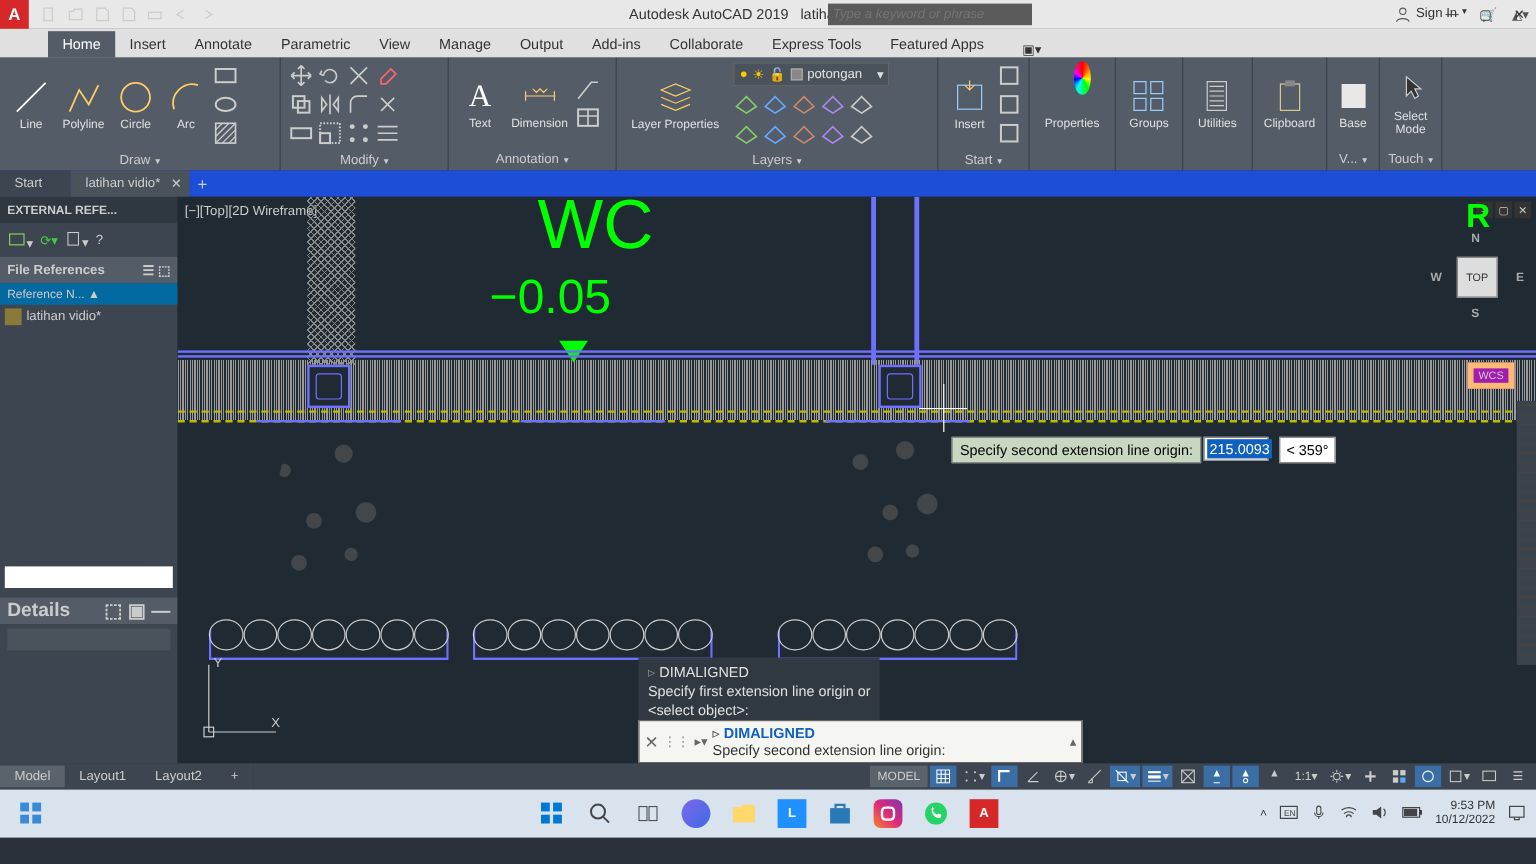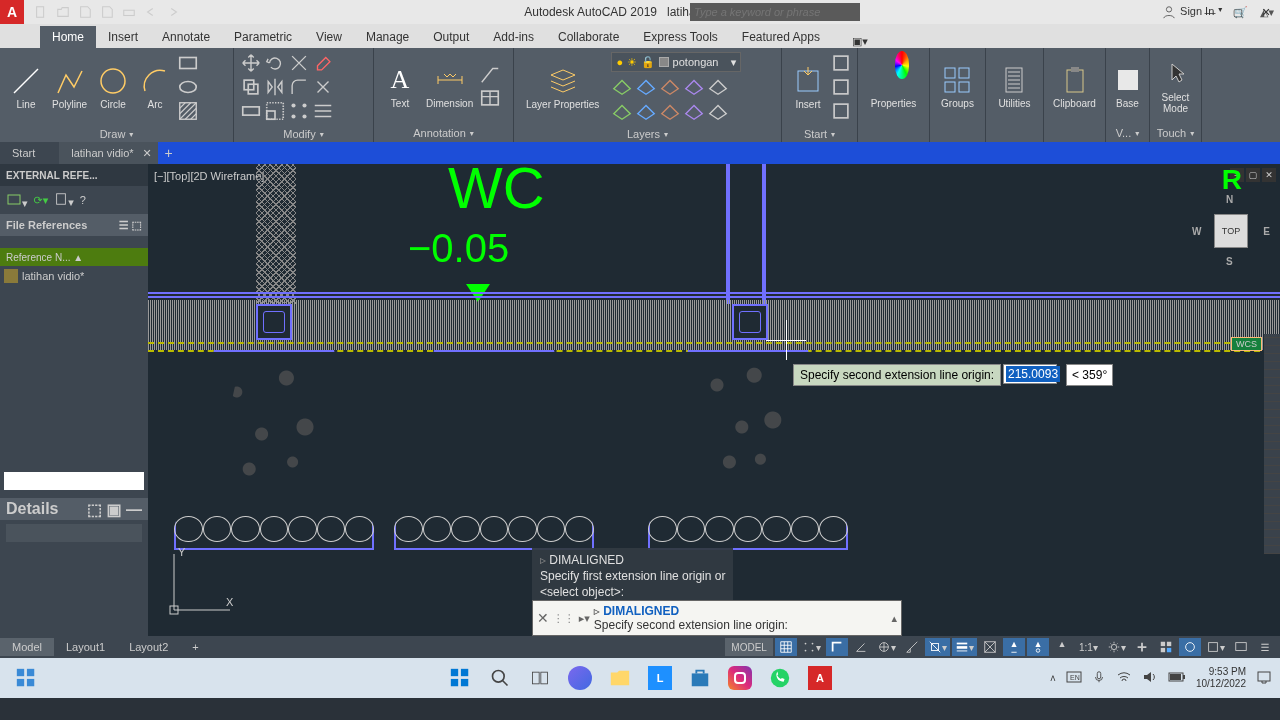--- a/index.html
+++ b/index.html
@@ -44,21 +44,21 @@
     .doc-add { width:22px; display:flex; align-items:center; justify-content:center; cursor:pointer; font-size:14px; }
     
     
     .main { display:flex; height:472px; }
     
     
     .side { width:148px; background:#3d4650; display:flex; flex-direction:column; }
     .side-title { height:22px; background:#2f3841; display:flex; align-items:center; padding:0 6px; font-size:10px; font-weight:bold; }
     .side-toolbar { height:28px; display:flex; align-items:center; gap:6px; padding:0 6px; background:#3d4650; }
     .side-header { height:22px; background:#545d67; display:flex; align-items:center; padding:0 6px; font-size:11px; font-weight:bold; justify-content:space-between; }
-    .side-colhead { height:18px; background:#4d7c0f; display:flex; align-items:center; padding:0 6px; font-size:10px;margin-top:12px; }
+    .side-colhead { height:18px; background:#0369a1; display:flex; align-items:center; padding:0 6px; font-size:10px; }
     .side-row { height:20px; display:flex; align-items:center; gap:4px; padding:0 4px; font-size:11px; }
     .side-ref-icon { width:14px; height:14px; background:#8a7a3a; }
     .side-input { height:18px; background:#fff; margin:4px; }
     .side-details { height:22px; background:#545d67; display:flex; align-items:center; padding:0 6px; font-size:16px; font-weight:bold; justify-content:space-between; margin-top:4px; }
     .side-dropdown { height:18px; background:#4a535c; margin:4px 6px; }
     
     
     .canvas { flex:1; background:#1f2a33; position:relative; overflow:hidden; }
     .view-label { position:absolute; top:6px; left:6px; font-size:11px; color:#ccc; }
     .wc-text { position:absolute; top:-10px; left:300px; font-size:58px; color:#0f0; font-family:Arial; }
@@ -83,21 +83,21 @@
     
     .dyn-prompt { position:absolute; top:200px; left:645px; background:#c8d8c0; color:#000; padding:3px 6px; font-size:12px; border:1px solid #888; }
     .dyn-value { position:absolute; top:200px; left:855px; width:54px; background:#fff; color:#000; border:1px solid #888; text-align:center; padding:2px 2px; font-size:12px; }
     .dyn-value span { background:#1060c0; color:#fff; padding:1px 2px; }
     .dyn-angle { position:absolute; top:200px; left:918px; background:#fff; color:#000; border:1px solid #888; padding:3px 5px; font-size:12px; }
     
     
     .viewcube { position:absolute; top:30px; right:14px; width:70px; height:90px; }
     .vc-cube { position:absolute; top:20px; left:18px; width:34px; height:34px; background:#ddd; border:1px solid #888; display:flex; align-items:center; justify-content:center; font-size:9px; color:#333; }
     .vc-dir { position:absolute; font-size:10px; color:#aaa; font-weight:bold; }
-    .wcs-label { position:absolute; top:138px; right:18px; font-size:9px; padding:1px 4px; border:1px solid #fdba74; background:#15803d;margin-top:35px; }
+    .wcs-label { position:absolute; top:138px; right:18px; font-size:9px; padding:1px 4px; border:5px solid #fdba74; background:#a21caf; }
     .vert-scroll { position:absolute; top:170px; right:0; width:16px; height:220px; background:repeating-linear-gradient(0deg,#444 0 1px,#3a424b 1px 8px); }
     
     
     .ucs { position:absolute; bottom:14px; left:14px; }
     
     
     .cmd-hist { position:absolute; bottom:32px; left:384px; background:rgba(50,58,66,0.95); padding:4px 8px; font-family:'Consolas',monospace; font-size:12px; line-height:16px; color:#e0e0e0; }
     .cmd-hist .dim { color:#888; }
     
     

